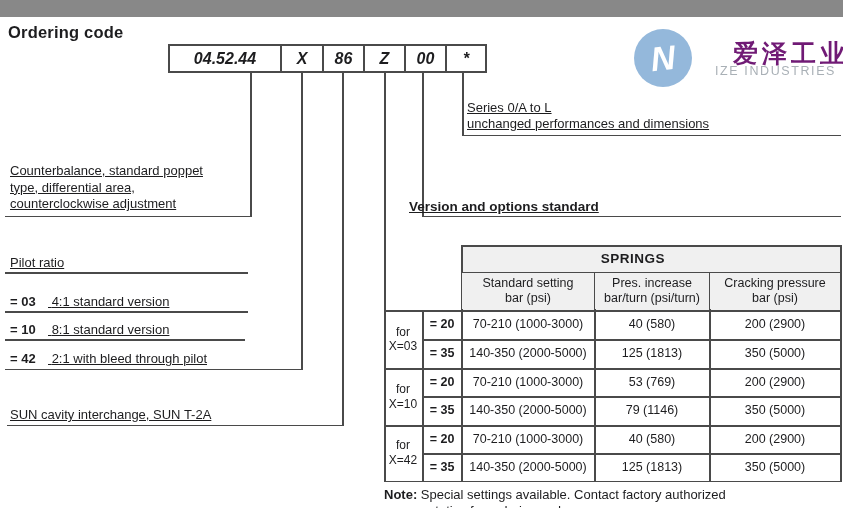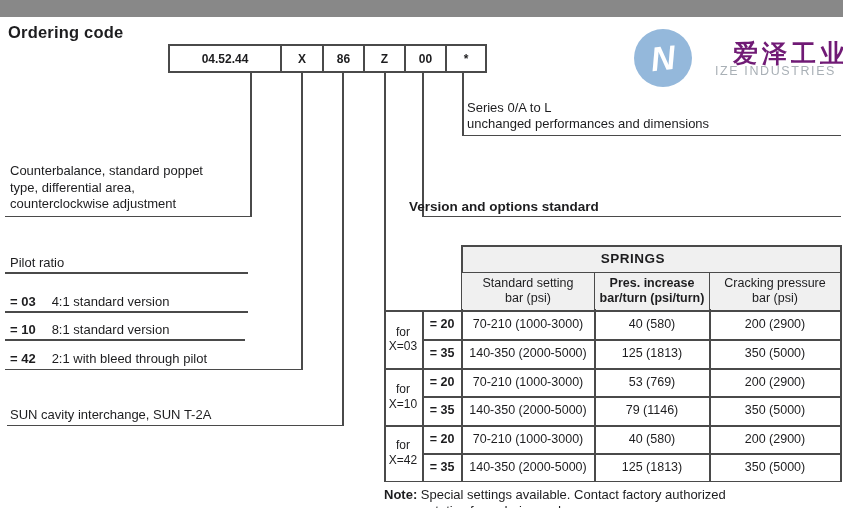--- a/index.html
+++ b/index.html
@@ -12,23 +12,23 @@
   .page{
     position:relative;width:843px;height:508px;background:#fff;overflow:hidden;
     color:var(--text);font-size:13px;margin-top:17px;
   }
   .vl{position:absolute;width:1.5px;background:var(--line);}
   .hl{position:absolute;height:1.5px;background:var(--line);}
   .abs{position:absolute;}
   .cell{position:absolute;display:flex;flex-direction:column;align-items:center;justify-content:center;text-align:center;line-height:1.18;}
   .page-title{font-weight:bold;font-size:16.5px;letter-spacing:.2px;}
   .code-box{position:absolute;left:168px;top:27px;display:flex;border:2px solid var(--line);height:29px;background:#fff;}
-  .code-seg{display:flex;align-items:center;justify-content:center;font-weight:bold;font-size:12px;border-left:2px solid var(--line);}
+  .code-seg{display:flex;align-items:center;justify-content:center;font-weight:bold;font-size:16px;border-left:2px solid var(--line);font-style:italic;}
   .code-seg:first-child{border-left:none;}
-  .lbl{position:absolute;line-height:16.5px;}
+  .lbl{position:absolute;line-height:16.5px;text-decoration:underline;}
   .bold{font-weight:bold;}
   .opt-code{display:inline-block;width:38px;font-weight:bold;}
   .table-cell{font-size:12.5px;}
   .sub-hdr{font-size:12.5px;background:var(--hdrbg);}
   .logo-cn{position:absolute;left:733px;top:20px;font-size:25px;font-weight:bold;color:#701a75;letter-spacing:4px;white-space:nowrap;}
   .logo-en{position:absolute;left:715px;top:47px;font-size:12.5px;color:#a9b0b6;letter-spacing:1.6px;white-space:nowrap;}
   .note-box{position:absolute;left:384px;top:470px;width:400px;font-size:13px;line-height:15.5px;}
 </style>
 </head>
 <body>
@@ -114,21 +114,21 @@
   <div class="hl" style="left:422px;top:379px;width:419px;"></div>
   <div class="hl" style="left:384px;top:408px;width:457.5px;"></div>
   <div class="hl" style="left:422px;top:436px;width:419px;"></div>
   <div class="hl" style="left:384px;top:463.5px;width:457.5px;"></div>
 
   <div class="cell bold" style="left:461px;top:228px;width:344px;height:27px;font-size:13.5px;letter-spacing:.5px;">SPRINGS</div>
   <div class="cell sub-hdr" style="left:462px;top:256px;width:132px;height:36px;">
     <div>Standard setting</div>
     <div>bar (psi)</div>
   </div>
-  <div class="cell sub-hdr" style="left:595px;top:256px;width:114px;height:36px;font-weight:bold;">
+  <div class="cell sub-hdr" style="left:595px;top:256px;width:114px;height:36px;">
     <div>Pres. increase</div>
     <div>bar/turn (psi/turn)</div>
   </div>
   <div class="cell sub-hdr" style="left:710px;top:256px;width:130px;height:36px;">
     <div>Cracking pressure</div>
     <div>bar (psi)</div>
   </div>
 
   <div class="cell" style="left:384px;top:293px;width:38px;height:58px;font-size:12px;">
     <div>for</div>

